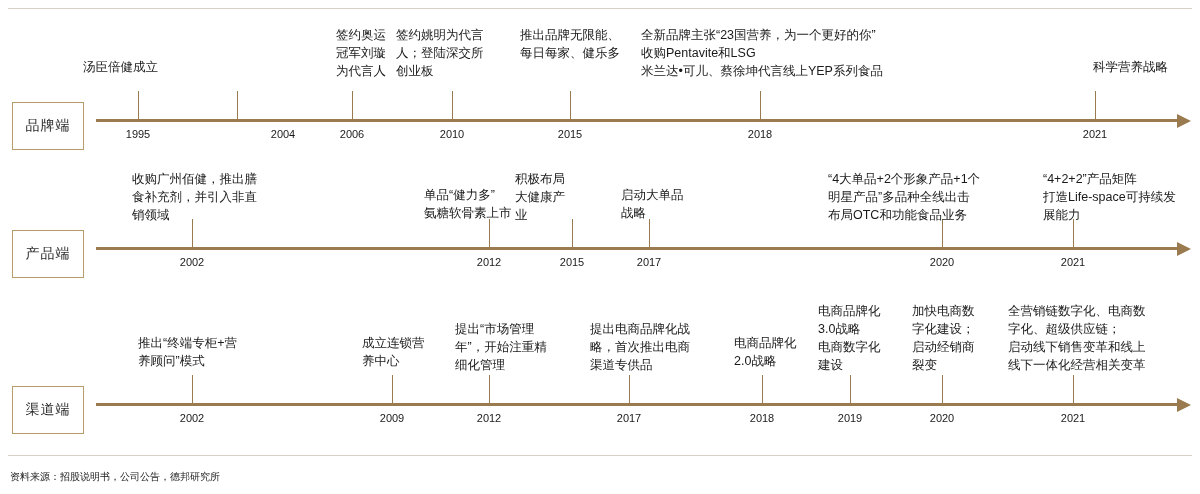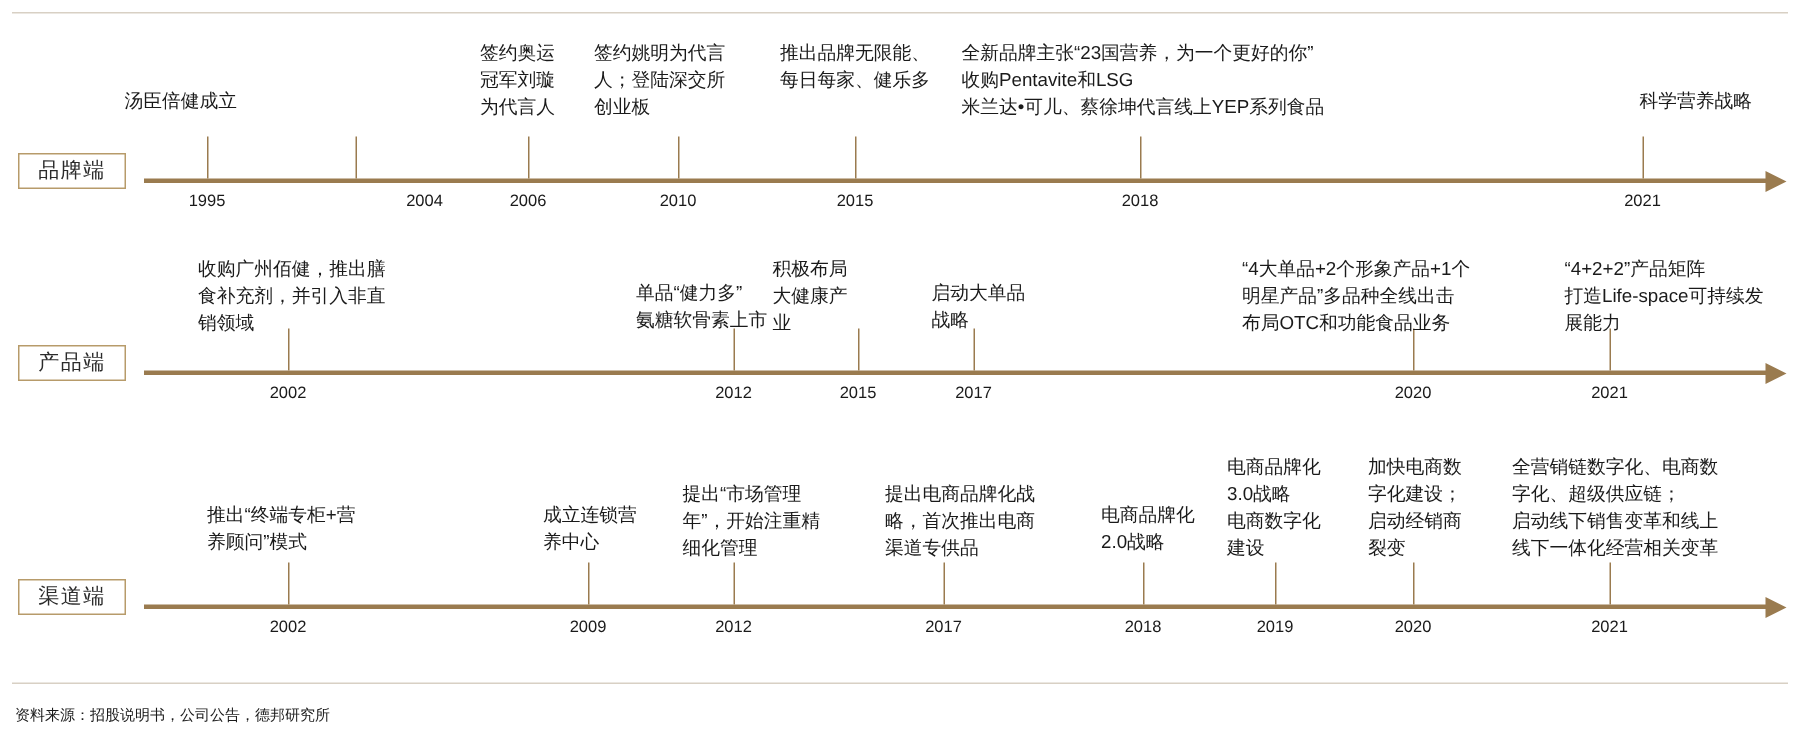--- a/index.html
+++ b/index.html
@@ -38,21 +38,21 @@
   }
   .track.brand   { top: 18px;  height: 135px; }
   .track.product { top: 158px; height: 130px; }
   .track.channel { top: 290px; height: 150px; }
 
   
   .row-label {
     position: absolute;
     left: 12px;
     width: 72px;
-    height: 24px;
+    height: 48px;
     border: 1px solid #b79b6a;
     background: #ffffff;
     display: flex;
     align-items: center;
     justify-content: center;
     font-size: 14px;
     letter-spacing: 1px;
     color: #2b2b2b;
     box-sizing: border-box;
   }
@@ -130,21 +130,21 @@
 
     <div class="tick-label" style="left:138px; top:110px;">1995</div>
     <div class="tick-label" style="left:237px; top:110px;margin-left:46px;">2004</div>
     <div class="tick-label" style="left:352px; top:110px;">2006</div>
     <div class="tick-label" style="left:452px; top:110px;">2010</div>
     <div class="tick-label" style="left:570px; top:110px;">2015</div>
     <div class="tick-label" style="left:760px; top:110px;">2018</div>
     <div class="tick-label" style="left:1095px; top:110px;">2021</div>
 
     <div class="event center" style="left:138px; top:40px; width:110px;">汤臣倍健成立</div>
-    <div class="event left" style="left:320px; top:8px;  width:92px;">签约奥运
+    <div class="event left" style="left:336px; top:8px;  width:92px;">签约奥运
 冠军刘璇
 为代言人</div>
     <div class="event left" style="left:396px; top:8px;  width:122px;">签约姚明为代言
 人；登陆深交所
 创业板</div>
     <div class="event left" style="left:520px; top:8px;  width:135px;">推出品牌无限能、
 每日每家、健乐多</div>
     <div class="event left" style="left:641px; top:8px;  width:380px;">全新品牌主张“23国营养，为一个更好的你”
 收购Pentavite和LSG
 米兰达•可儿、蔡徐坤代言线上YEP系列食品</div>

